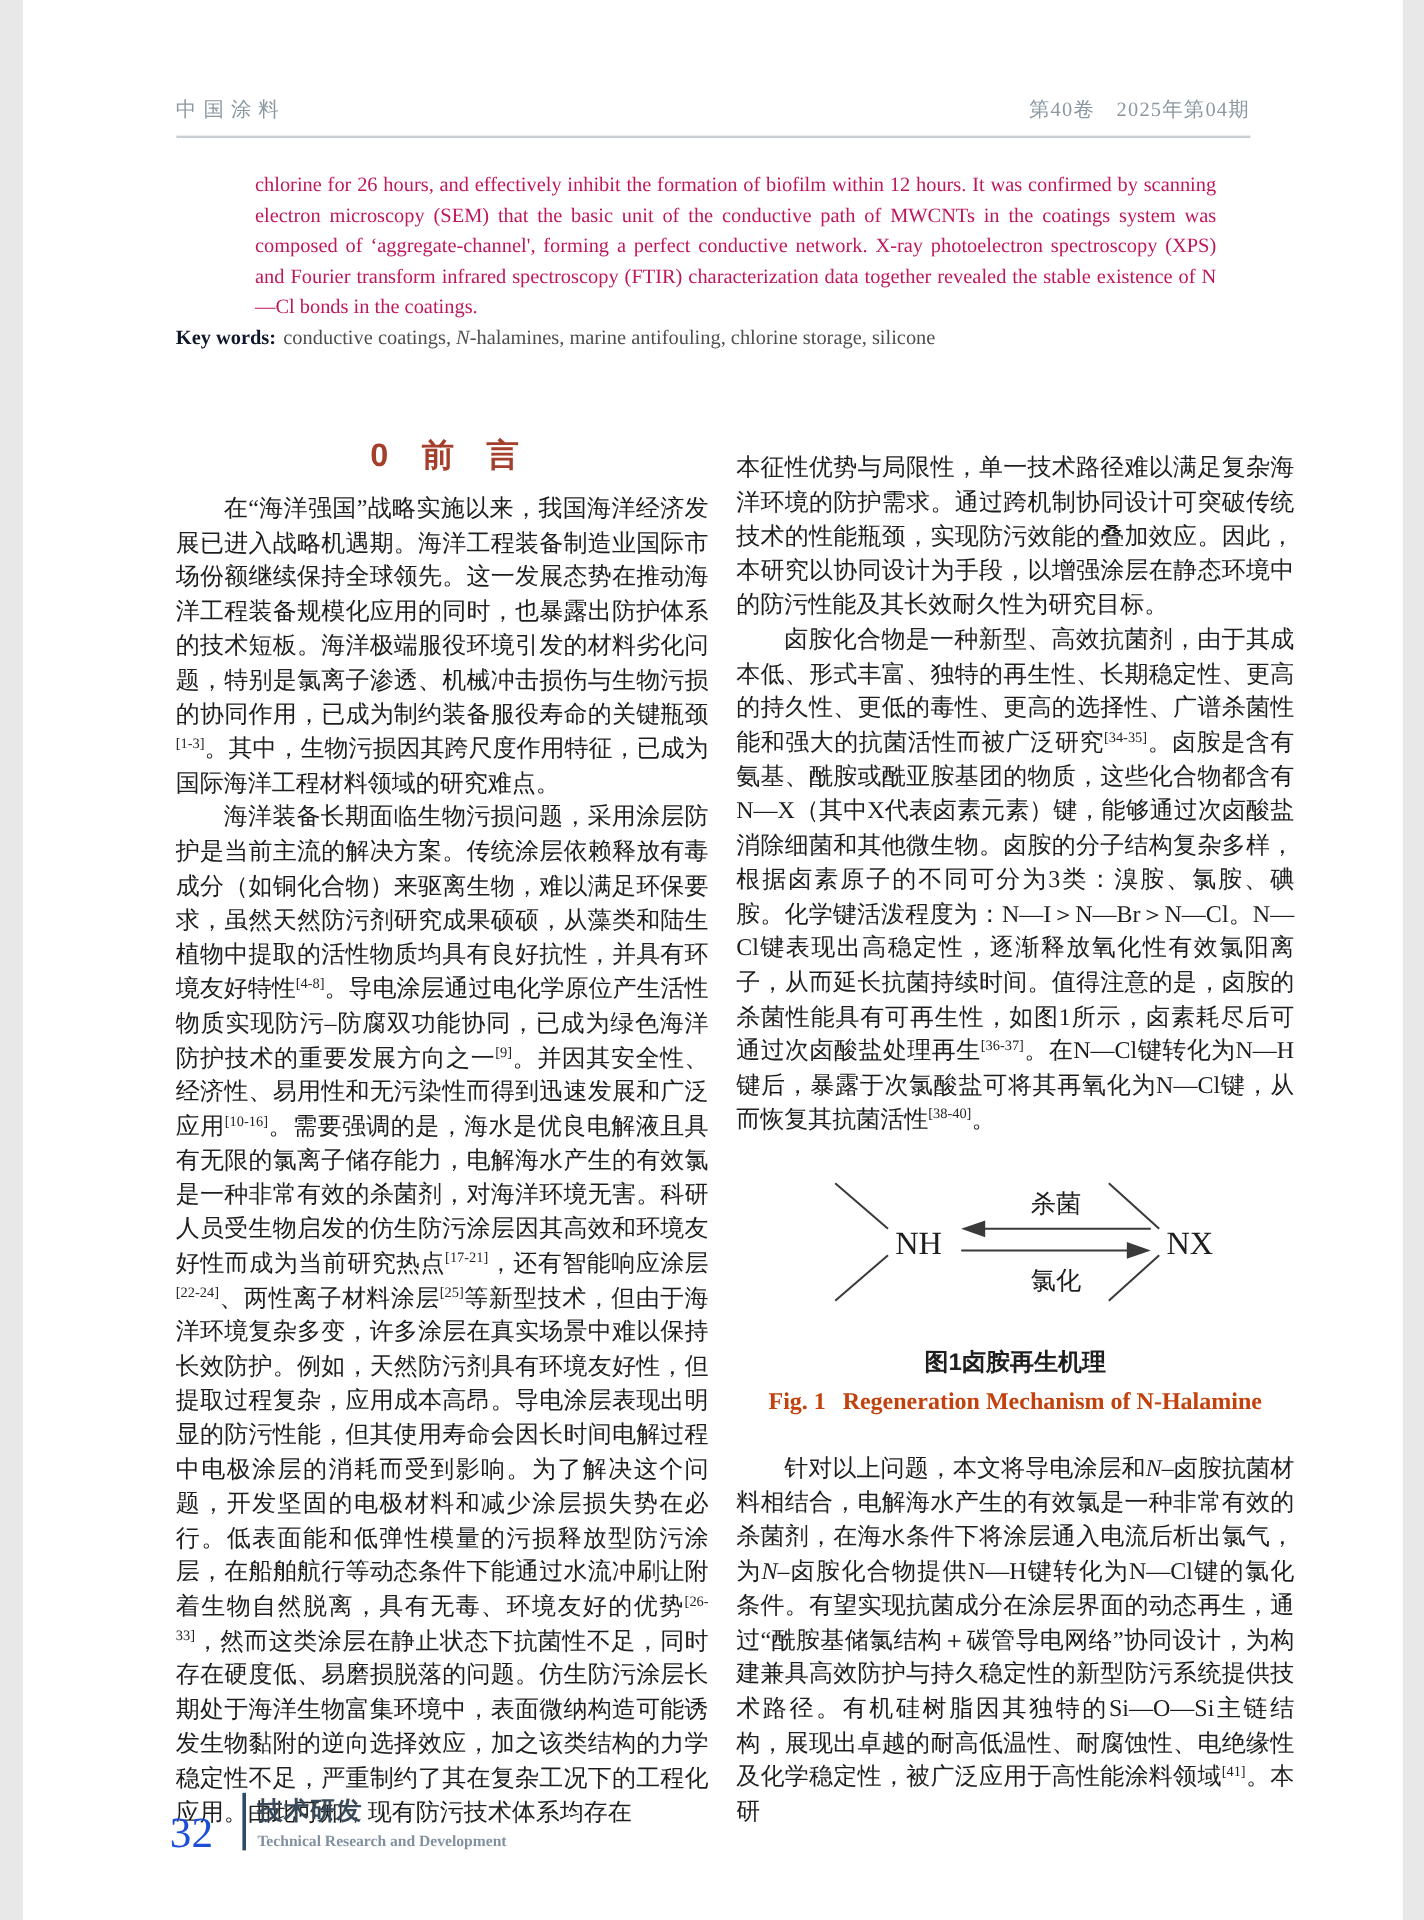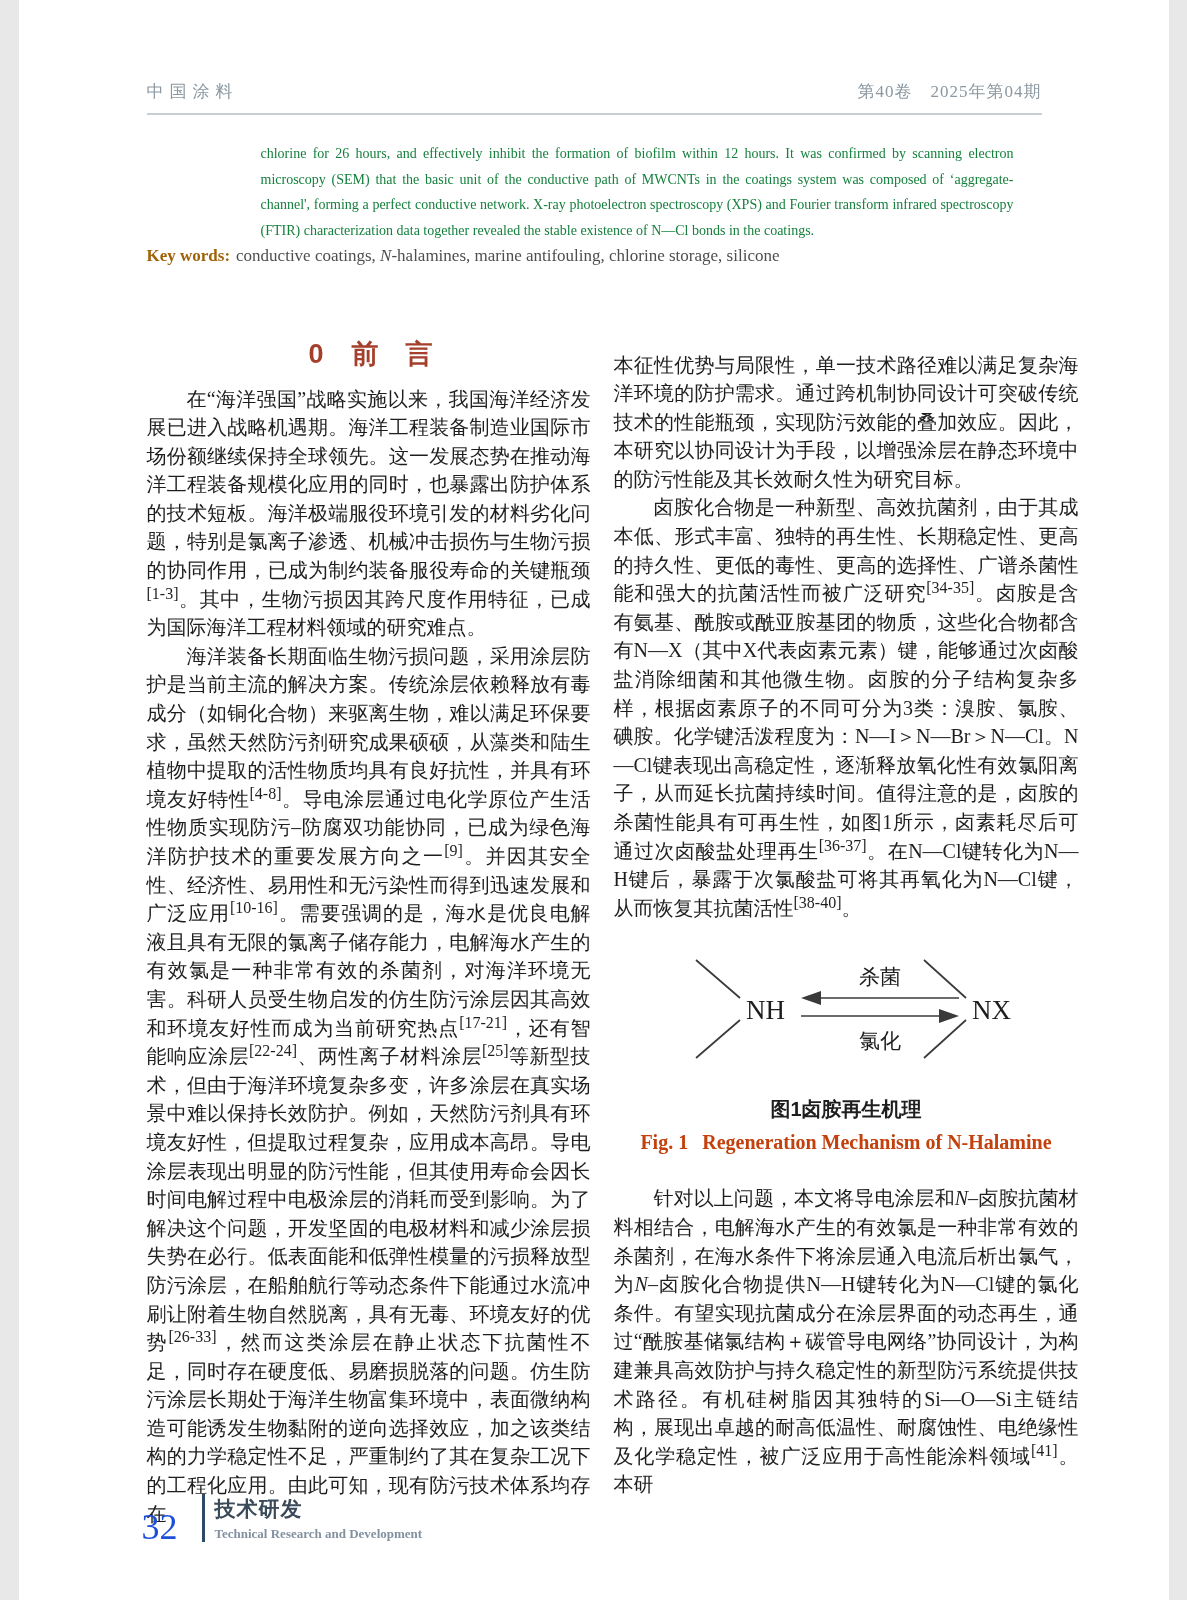--- a/index.html
+++ b/index.html
@@ -19,29 +19,29 @@
     display:flex;justify-content:space-between;align-items:flex-end;
     padding-top:80px;padding-bottom:10px;
     border-bottom:2px solid #c9ced2;
     color:#8c98a1;font-size:17px;
   }
   .running-head .journal{letter-spacing:6px;}
   .running-head .issue{letter-spacing:1px;}
 
   
   .abstract{
-    margin:26px 28px 0 114px;
-    font-size:14px;line-height:25.5px;
-    color:#15803d;text-align:justify;
+    margin:26px 28px 0 66px;
+    font-size:17px;line-height:25.5px;
+    color:#be185d;text-align:justify;
   }
   .keywords{
     margin-top:0;
     font-size:17px;line-height:25.5px;color:#4e4e4e;
   }
-  .keywords .kw-label{font-weight:bold;color:#a16207;margin-right:6px;}
+  .keywords .kw-label{font-weight:bold;color:#0f172a;margin-right:6px;}
 
   
   .columns{
     display:flex;gap:23px;
     margin-top:70px;
   }
   .col-left{width:444px;flex:0 0 444px;}
   .col-right{width:465px;flex:0 0 465px;padding-top:12px;}
 
   .section-heading{
@@ -52,21 +52,21 @@
     text-align:center;
   }
   .section-heading .sec-num{margin-right:28px;}
 
   .para{
     font-size:20px;line-height:28.6px;
     text-align:justify;color:#1e1e1e;
     margin:0;
   }
   .para.indent{text-indent:2em;}
-  .para sup{font-size:16px;line-height:0;vertical-align:7px;letter-spacing:0;}
+  .para sup{font-size:12px;line-height:0;vertical-align:7px;letter-spacing:0;}
   .para i{font-style:italic;}
 
   
   .figure{margin:24px 0 30px;text-align:center;}
   .figure svg{display:block;margin:0 auto;}
   .fig-caption-cn{
     font-family:"Liberation Sans","DejaVu Sans",sans-serif;
     font-weight:bold;font-size:20px;color:#1e1e1e;
     margin-top:26px;
   }

